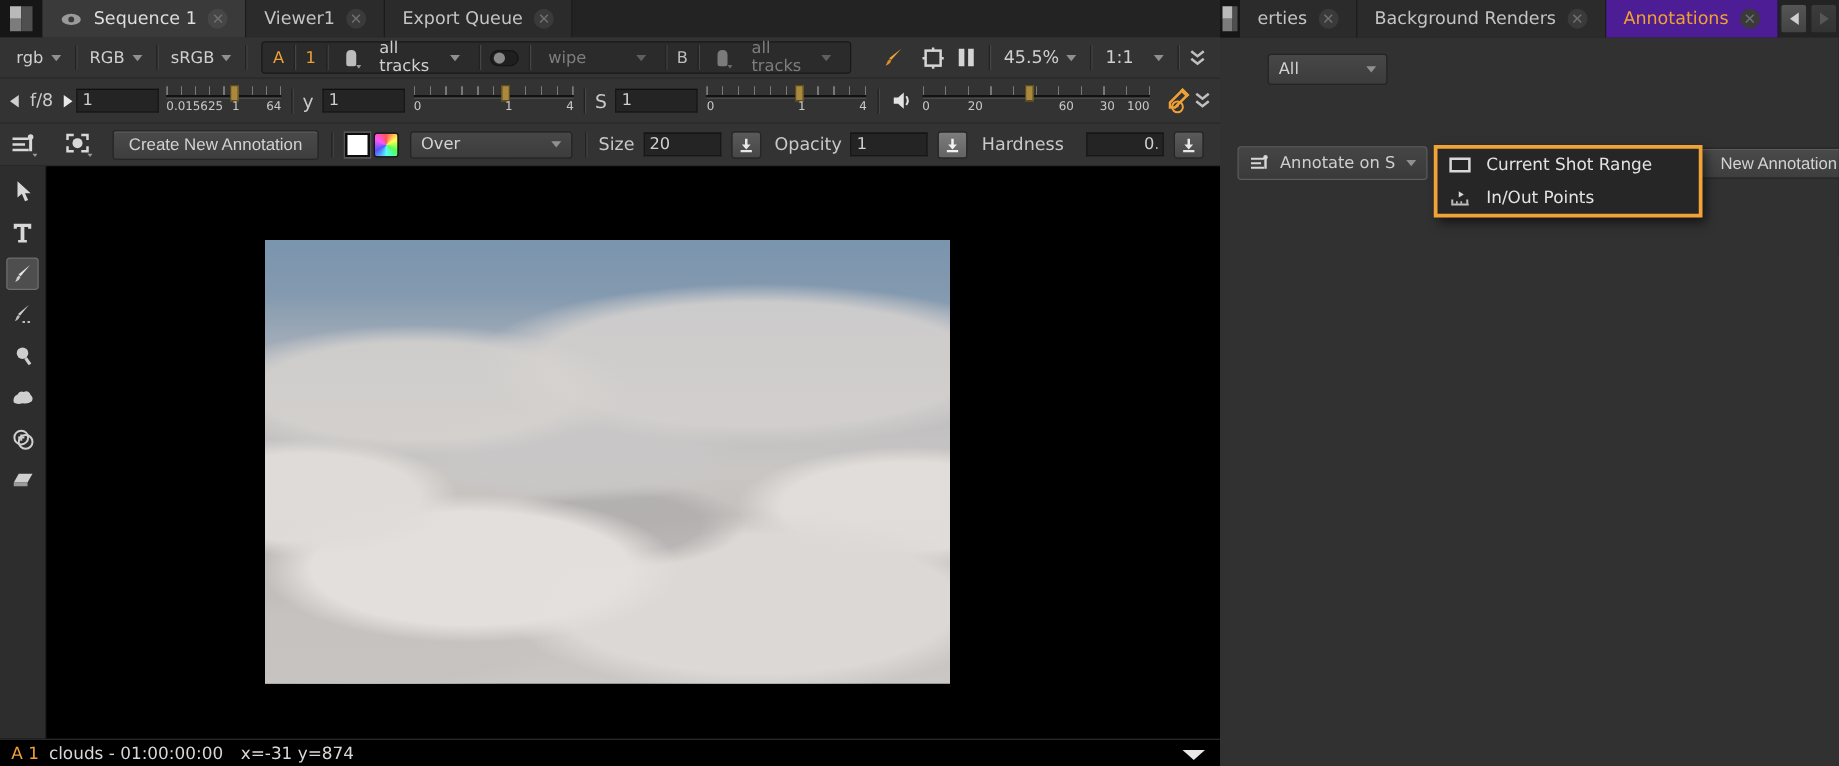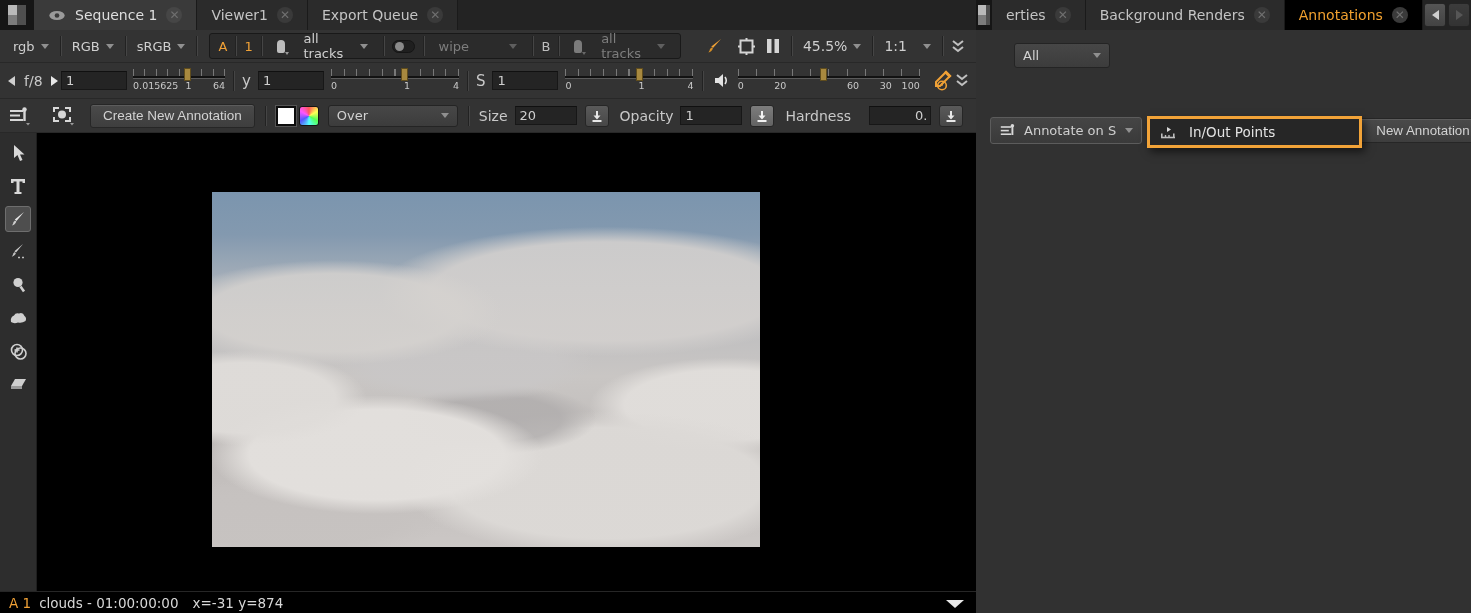--- a/index.html
+++ b/index.html
@@ -12,21 +12,21 @@
   
   .tabbar { position:absolute; left:0; top:0; right:0; height:30px; background:#232323; display:flex; align-items:stretch; }
   .corner-icon { width:34px; height:30px; background:#161616; display:flex; align-items:center; justify-content:center; }
   .corner-glyph { width:18px; height:20px; display:flex; }
   .corner-glyph .cl { width:9px; height:100%; display:flex; flex-direction:column; }
   .corner-glyph .cl .a { flex:1; background:#b9b9b9; }
   .corner-glyph .cl .b { flex:1; background:#7c7c7c; }
   .corner-glyph .cr { width:9px; background:#4f4f4f; }
   .tab { display:flex; align-items:center; gap:9px; padding:0 14px; background:#2b2b2b; border-right:1px solid #1a1a1a; color:#c4c4c4; font-size:14px; }
   .tab.active { background:#3a3a3a; color:#dedede; }
-  .tab.active-orange { background:#000000; color:#f2a12f; }
+  .tab.active-orange { background:#4c1d95; color:#f2a12f; }
   .tab .x { color:#707070; font-size:12px; width:16px; height:16px; border-radius:8px; background:#3a3a3a; display:flex; align-items:center; justify-content:center; }
   .tab.active .x { background:#464646; }
   .eye { width:18px; height:11px; }
 
   
   .trow { position:absolute; left:0; right:0; background:#333; display:flex; align-items:center; border-bottom:1px solid #282828; }
   #row1 { top:30px; height:33px; padding:0 6px; }
   #row2 { top:63px; height:36px; padding:0 4px; }
   #row3 { top:99px; height:34px; padding:0 6px; }
 
@@ -477,20 +477,28 @@
     </svg>
     <span style="white-space:nowrap; overflow:hidden; flex:1;">Annotate on S</span>
     <span class="caret"></span>
   </div>
 
   <button class="btn push" id="new-annotation-btn">New Annotation</button>
 
   <div id="annotate-menu">
     <div class="menu-item">
       <span class="mi-icon">
+        <svg width="18" height="14" viewBox="0 0 18 14">
+            <rect x="1.5" y="2" width="15" height="10" fill="none" stroke="#d8d8d8" stroke-width="2"></rect>
+          </svg>
+      </span>
+      <span class="mi-label">Current Shot Range</span>
+    </div>
+    <div class="menu-item">
+      <span class="mi-icon">
         <svg width="18" height="15" viewBox="0 0 18 15">
           <path d="M8 2 L12 4.5 L8 7 Z" fill="#d8d8d8"></path>
           <line x1="2" y1="12.5" x2="16" y2="12.5" stroke="#bdbdbd" stroke-width="1.6"></line>
           <line x1="2.8" y1="8.5" x2="2.8" y2="12" stroke="#bdbdbd" stroke-width="1.6"></line>
           <line x1="6.5" y1="10" x2="6.5" y2="12" stroke="#bdbdbd" stroke-width="1.4"></line>
           <line x1="10" y1="10" x2="10" y2="12" stroke="#bdbdbd" stroke-width="1.4"></line>
           <line x1="14.8" y1="8.5" x2="14.8" y2="12" stroke="#bdbdbd" stroke-width="1.6"></line>
         </svg>
       </span>
       <span class="mi-label">In/Out Points</span>

